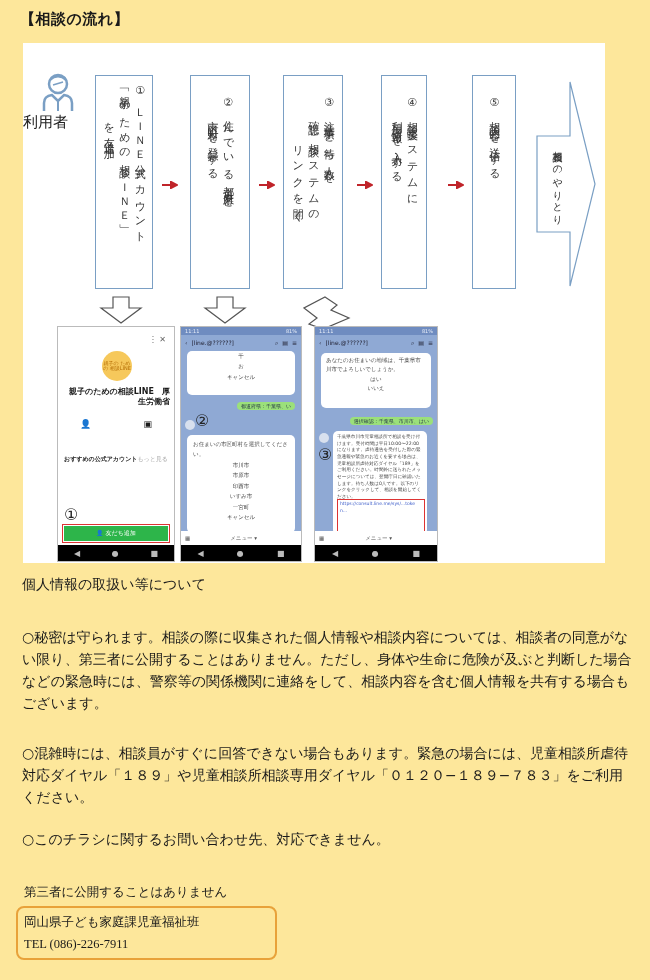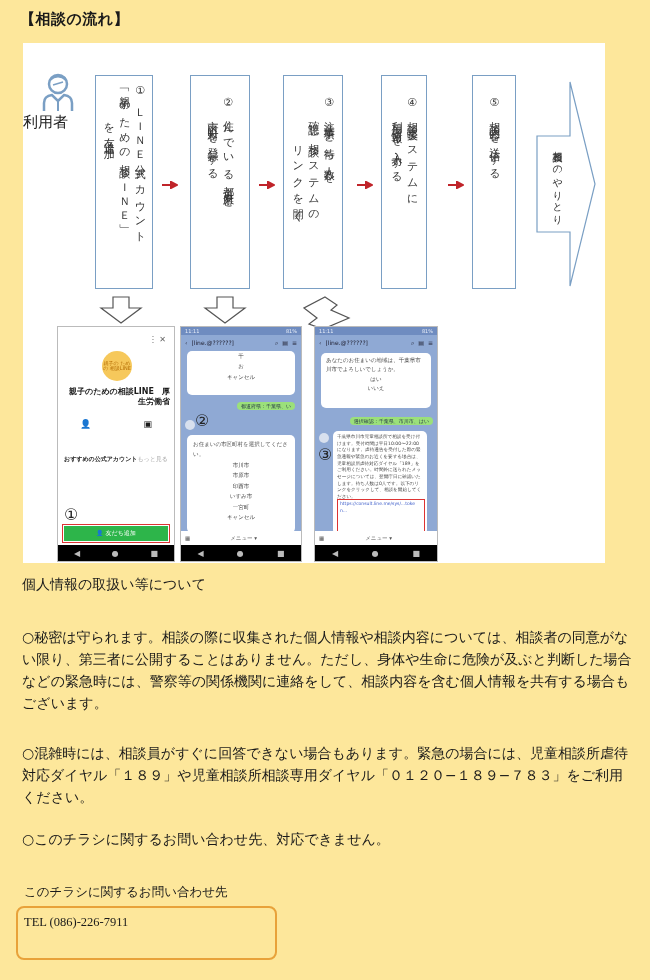--- a/index.html
+++ b/index.html
@@ -315,16 +315,17 @@
       <span>■</span>
     </div>
   </div>
 </div>
 
 <div class="privacy-title">個人情報の取扱い等について</div>
 <div class="para p-a">○秘密は守られます。相談の際に収集された個人情報や相談内容については、相談者の同意がない限り、第三者に公開することはありません。ただし、身体や生命に危険が及ぶと判断した場合などの緊急時には、警察等の関係機関に連絡をして、相談内容を含む個人情報を共有する場合もございます。</div>
 <div class="para p-b">○混雑時には、相談員がすぐに回答できない場合もあります。緊急の場合には、児童相談所虐待対応ダイヤル「１８９」や児童相談所相談専用ダイヤル「０１２０−１８９−７８３」をご利用ください。</div>
 <div class="para p-c">○このチラシに関するお問い合わせ先、対応できません。</div>
 
-<div class="contact-heading">このチラシに関するお問い合わせ先</div>
+<div class="contact-heading">第三者に公開することはありません</div>
 <div class="contact-box">
+  <div>岡山県子ども家庭課児童福祉班</div>
   <div class="tel">TEL (086)-226-7911</div>
 </div>
 
 </body></html>

